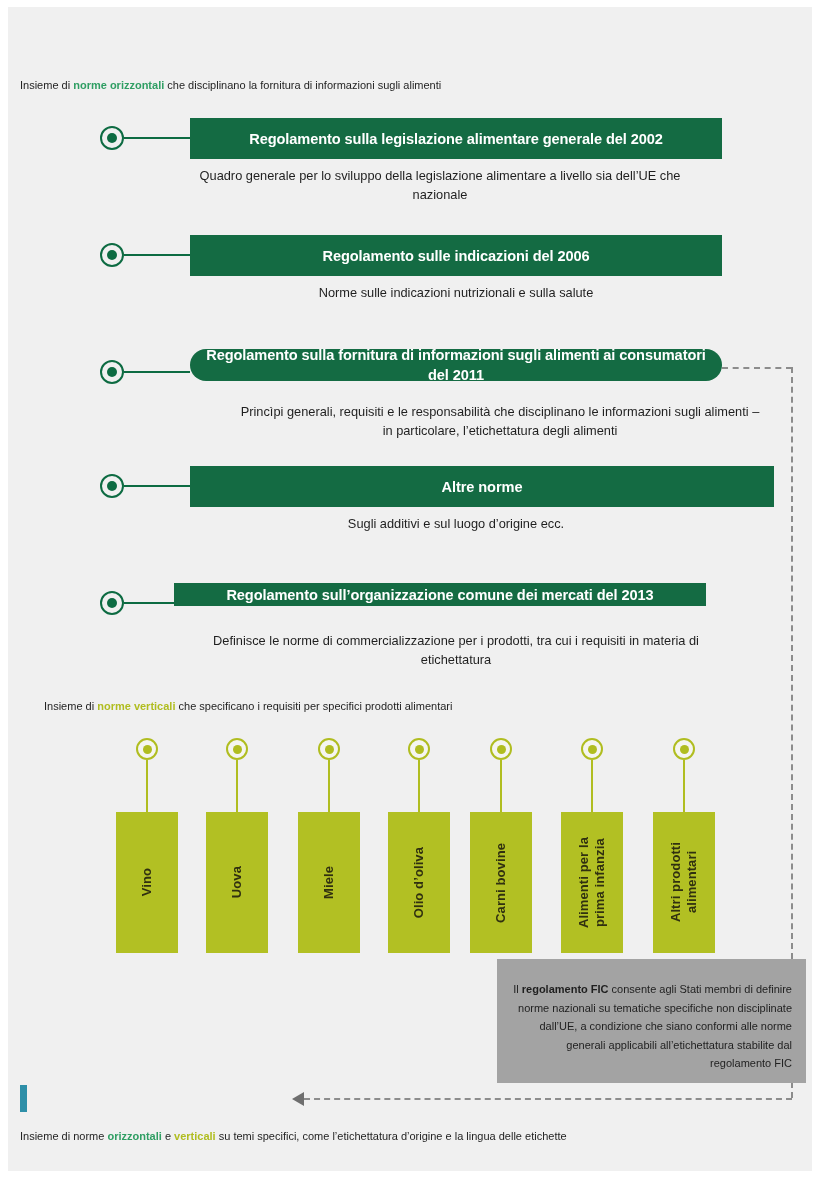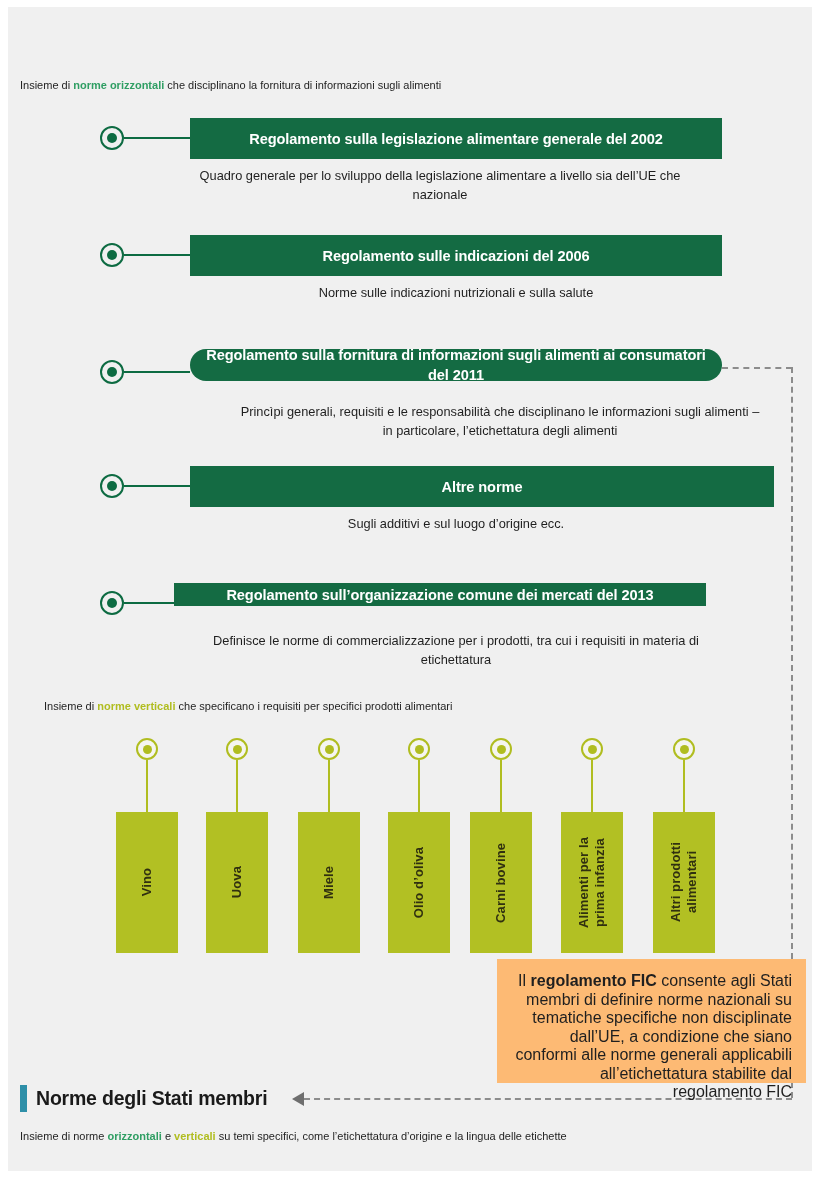--- a/index.html
+++ b/index.html
@@ -73,23 +73,23 @@
     display:flex;align-items:center;justify-content:center;
   }
   .vlabel{
     writing-mode:vertical-rl;transform:rotate(180deg);
     font-size:13px;font-weight:bold;color:#303010;line-height:16px;
     text-align:center;white-space:pre-line;letter-spacing:0.1px;
   }
 
   
   .callout{
-    position:absolute;background:#fdba74;
-    font-size:16px;color:#1f1f1f;line-height:18.5px;text-align:right;
-    padding:13px 14px 13px 14px;box-sizing:border-box;
+    position:absolute;background:#a3a3a3;
+    font-size:11px;color:#1f1f1f;line-height:18.5px;text-align:right;
+    padding:21px 14px 13px 14px;box-sizing:border-box;
   }
   .callout b{font-weight:bold;}
 
   
   .dash-h{
     position:absolute;height:0;
     border-top:2px dashed #8c8c8c;
   }
   .dash-v{
     position:absolute;width:0;
@@ -242,21 +242,20 @@
     <span class="dash-v" style="left:783px;top:360px;height:731px;"></span>
     <span class="dash-h" style="left:296px;top:1091px;width:488px;"></span>
     <span class="arrow-left" style="left:284px;top:1085px;"></span>
 
     <div class="callout" style="left:489px;top:952px;width:309px;height:124px;">
       <span>Il </span><b>regolamento FIC</b><span> consente agli Stati membri di definire norme nazionali su tematiche specifiche non disciplinate dall’UE, a condizione che siano conformi alle norme generali applicabili all’etichettatura stabilite dal regolamento FIC</span>
     </div>
 
     <div class="sec-head" style="left:12px;top:1078px;">
       <span class="sec-bar"></span>
-      <span class="sec-title">Norme degli Stati membri</span>
     </div>
 
     <div class="intro" style="left:12px;top:1120px;width:780px;">
       <span>Insieme di norme </span><span class="hl-green">orizzontali</span><span> e </span><span class="hl-olive">verticali</span><span> su temi specifici, come l’etichettatura d’origine e la lingua delle etichette</span>
     </div>
 
   </div>
 </div>
 
 </body></html>

